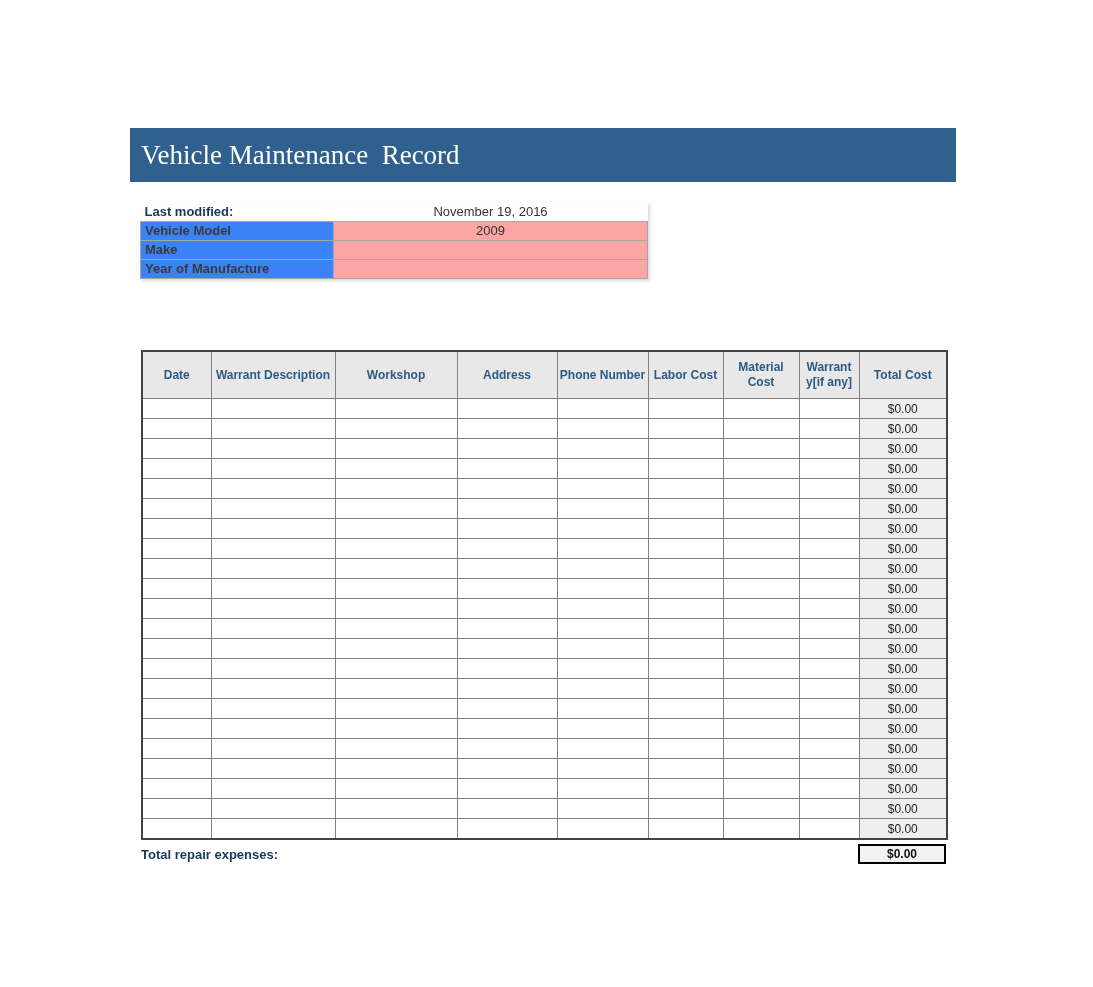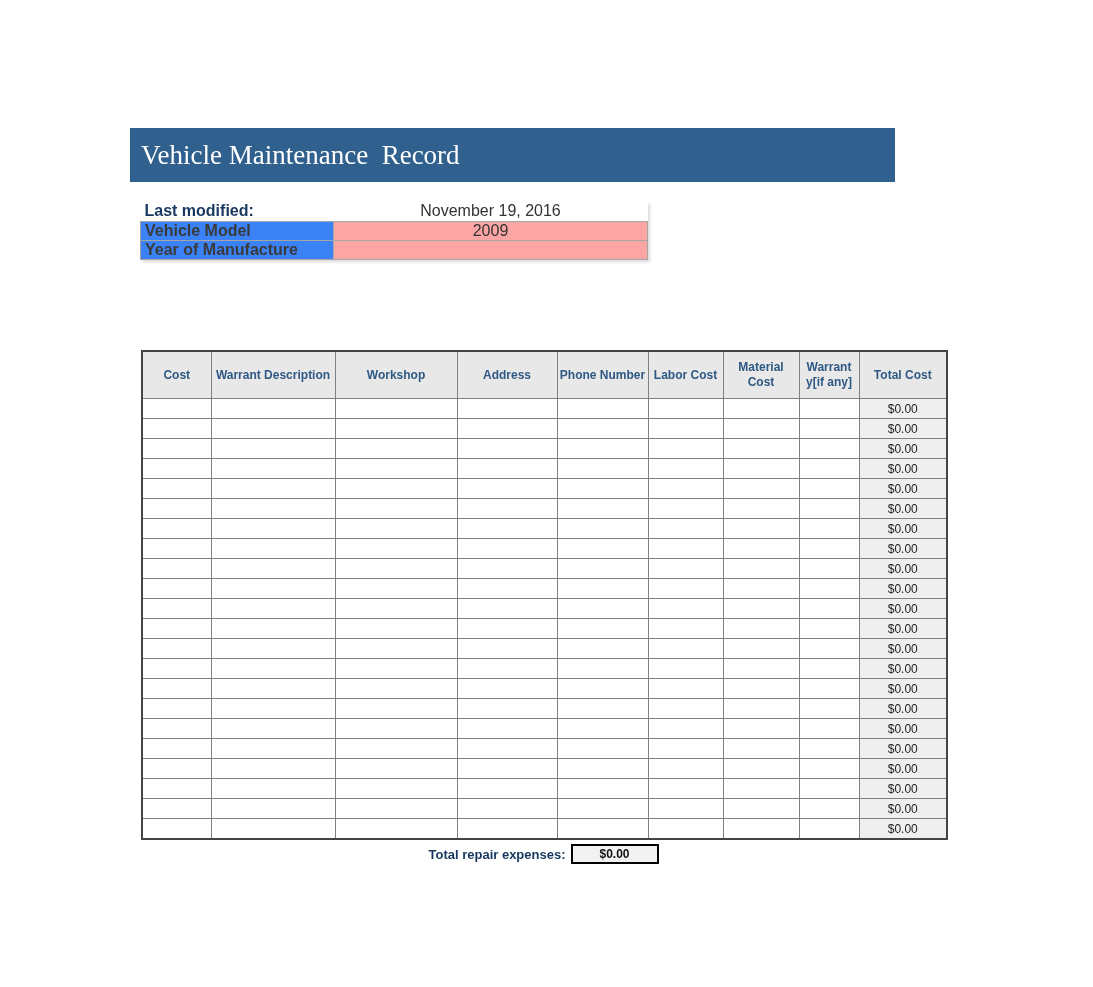--- a/index.html
+++ b/index.html
@@ -12,36 +12,36 @@
     --grid:#808080;
     --grid-dark:#444444;
     --info-border:#A6A6A6;
   }
   html,body{margin:0;padding:0;}
   body{
     width:1093px;height:987px;position:relative;background:#FFFFFF;
     font-family:"Liberation Sans",sans-serif;color:#333;
   }
   .title-bar{
-    position:absolute;left:130px;top:128px;width:765px;height:54px;
+    position:absolute;left:130px;top:128px;width:826px;height:54px;
     background:var(--title-bg);box-sizing:border-box;
   }
   .title-bar .title-text{
     color:var(--title-text);
     font-family:"Liberation Serif","DejaVu Serif",serif;
     font-size:27px;line-height:54px;padding-left:11px;display:block;
     white-space:pre;
   }
   table{border-collapse:collapse;table-layout:fixed;}
   .info-table{
     position:absolute;left:140px;top:202px;width:507px;
     box-shadow:2px 2px 3px rgba(0,0,0,0.15);
   }
   .info-table td{
-    height:19px;font-size:16px;box-sizing:border-box;
+    height:19px;font-size:13px;box-sizing:border-box;
     border:1px solid var(--info-border);padding:0 4px;overflow:hidden;
   }
   .info-table td.ilabel{
     width:193px;background:#3b82f6;font-weight:bold;color:#3A3A3A;text-align:left;
   }
   .info-table td.ivalue{width:314px;background:#fca5a5;text-align:center;color:#333;}
   .info-table td.nb{border:none;background:#FFFFFF;box-shadow:none;}
   .info-table td.ilabel.nb{color:var(--navy);}
   .main-table-wrap{position:absolute;left:141px;top:350px;width:805px;}
   .main-table{width:805px;border:2px solid var(--grid-dark);}
@@ -52,21 +52,21 @@
   }
   .main-table td{
     height:19px;border:1px solid var(--grid);font-size:12px;
     padding:0 2px;background:#FFFFFF;overflow:hidden;
   }
   .main-table td.total{
     background:var(--total-bg);text-align:center;color:#222;
   }
   .footer-row{
     position:absolute;left:141px;top:844px;width:805px;height:20px;
-    display:flex;justify-content:center;align-items:center;
+    display:flex;justify-content:space-between;align-items:center;
   }
   .footer-label{
     color:var(--navy);font-weight:bold;font-size:13px;margin-right:5px;white-space:nowrap;
   }
   .footer-total{
     width:84px;height:16px;line-height:16px;border:2px solid #000;
     background:#F2F2F2;text-align:center;font-weight:bold;font-size:12px;color:#111;
   }
 </style>
 </head>
@@ -84,20 +84,24 @@
   <tbody>
     <tr>
       <td class="ilabel nb">Last modified:</td>
       <td class="ivalue nb">November 19, 2016</td>
     </tr>
     <tr>
       <td class="ilabel">Vehicle Model</td>
       <td class="ivalue">2009</td>
     </tr>
     <tr>
+      <td class="ilabel">Make</td>
+      <td class="ivalue"></td>
+    </tr>
+    <tr>
       <td class="ilabel">Year of Manufacture</td>
       <td class="ivalue"></td>
     </tr>
   </tbody>
 </table>
 
 <div class="main-table-wrap">
   <table class="main-table">
     <colgroup>
         <col style="width: 69px;">
@@ -105,21 +109,21 @@
         <col style="width: 122px;">
         <col style="width: 100px;">
         <col style="width: 91px;">
         <col style="width: 75px;">
         <col style="width: 76px;">
         <col style="width: 60px;">
         <col style="width: 88px;">
       </colgroup>
     <thead>
         <tr>
-          <th>Cost</th>
+          <th>Date</th>
           <th>Warrant Description</th>
           <th>Workshop</th>
           <th>Address</th>
           <th>Phone Number</th>
           <th>Labor Cost</th>
           <th>Material Cost</th>
           <th>Warrant y[if any]</th>
           <th>Total Cost</th>
         </tr>
       </thead>

